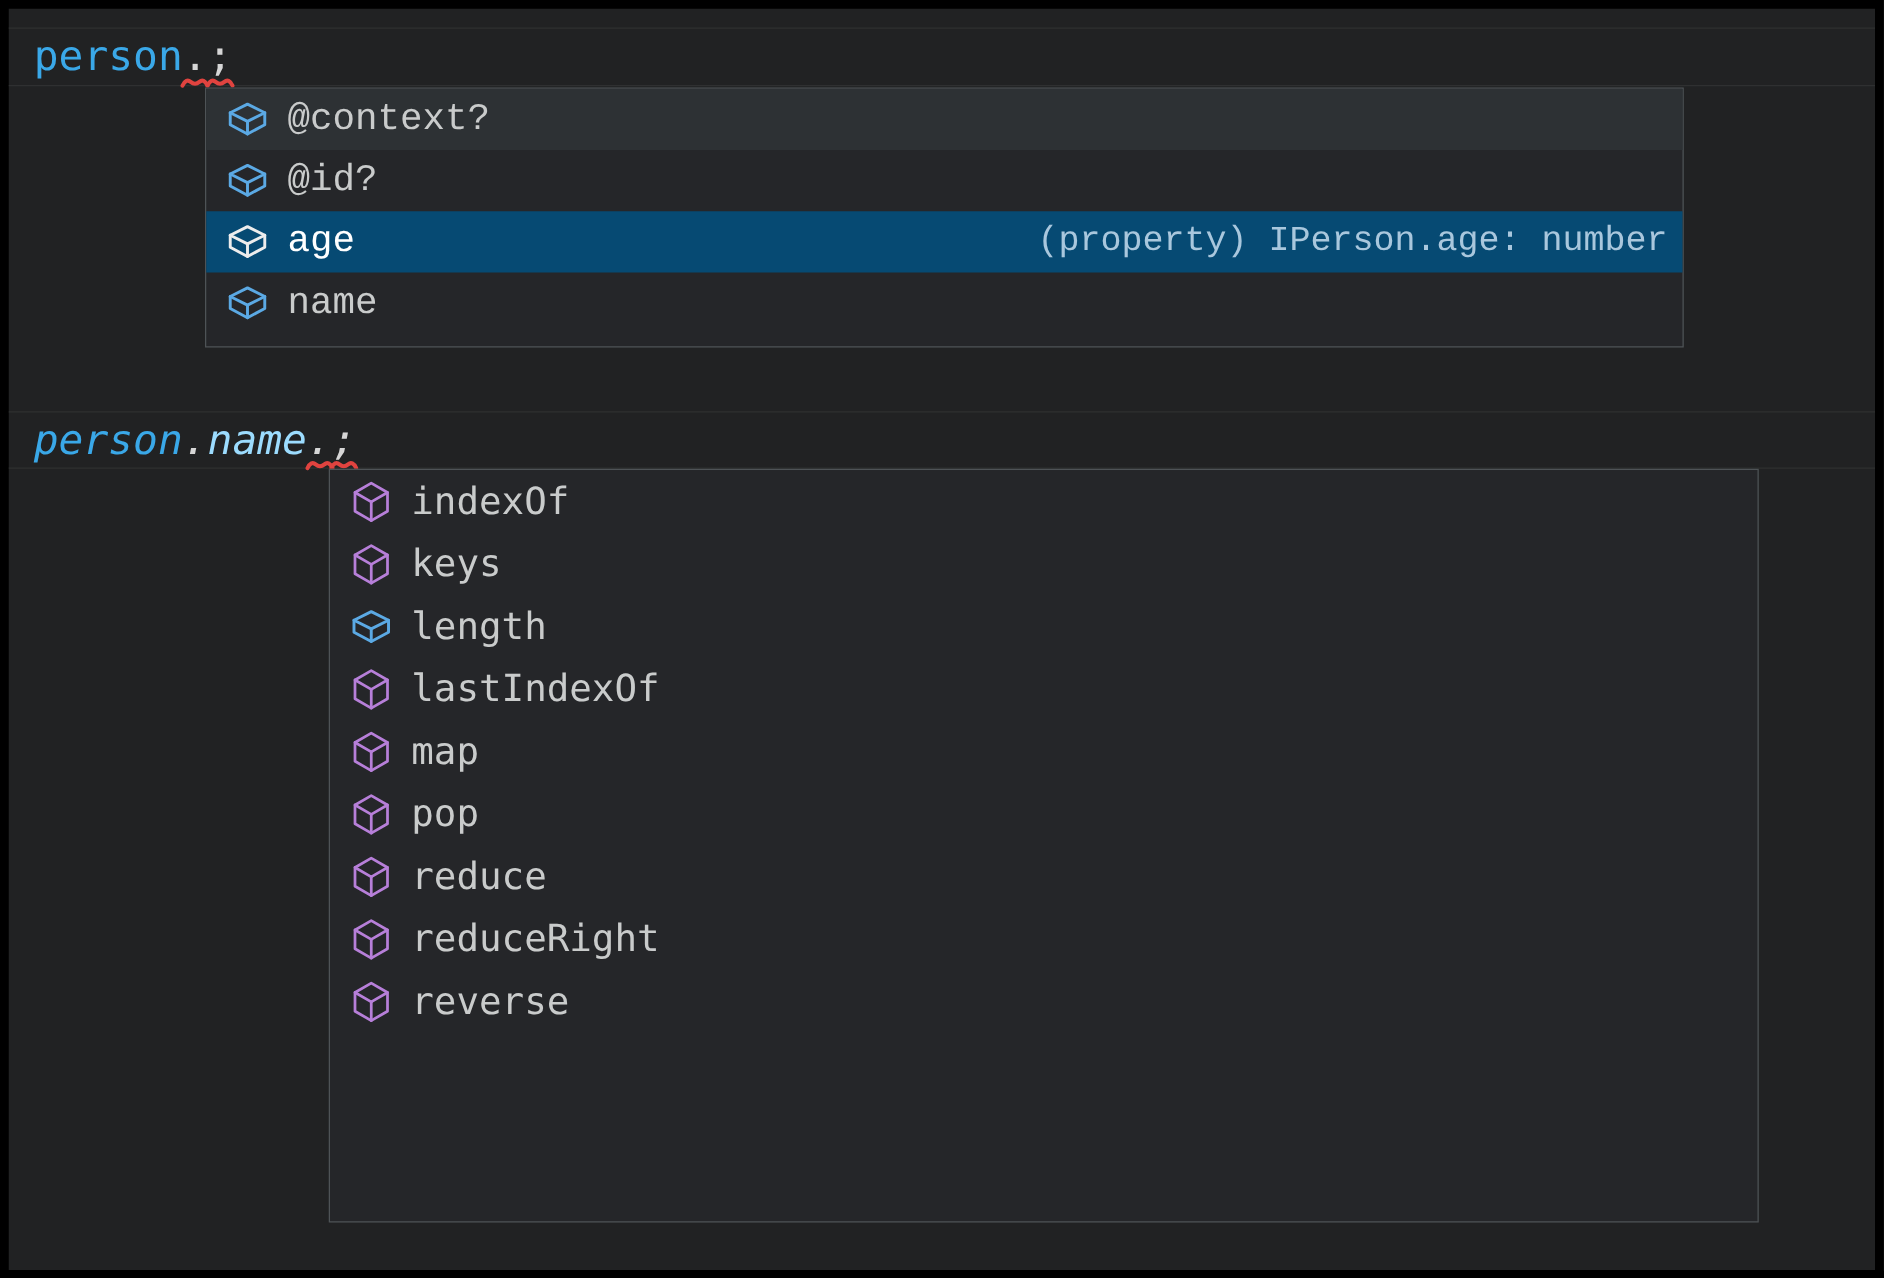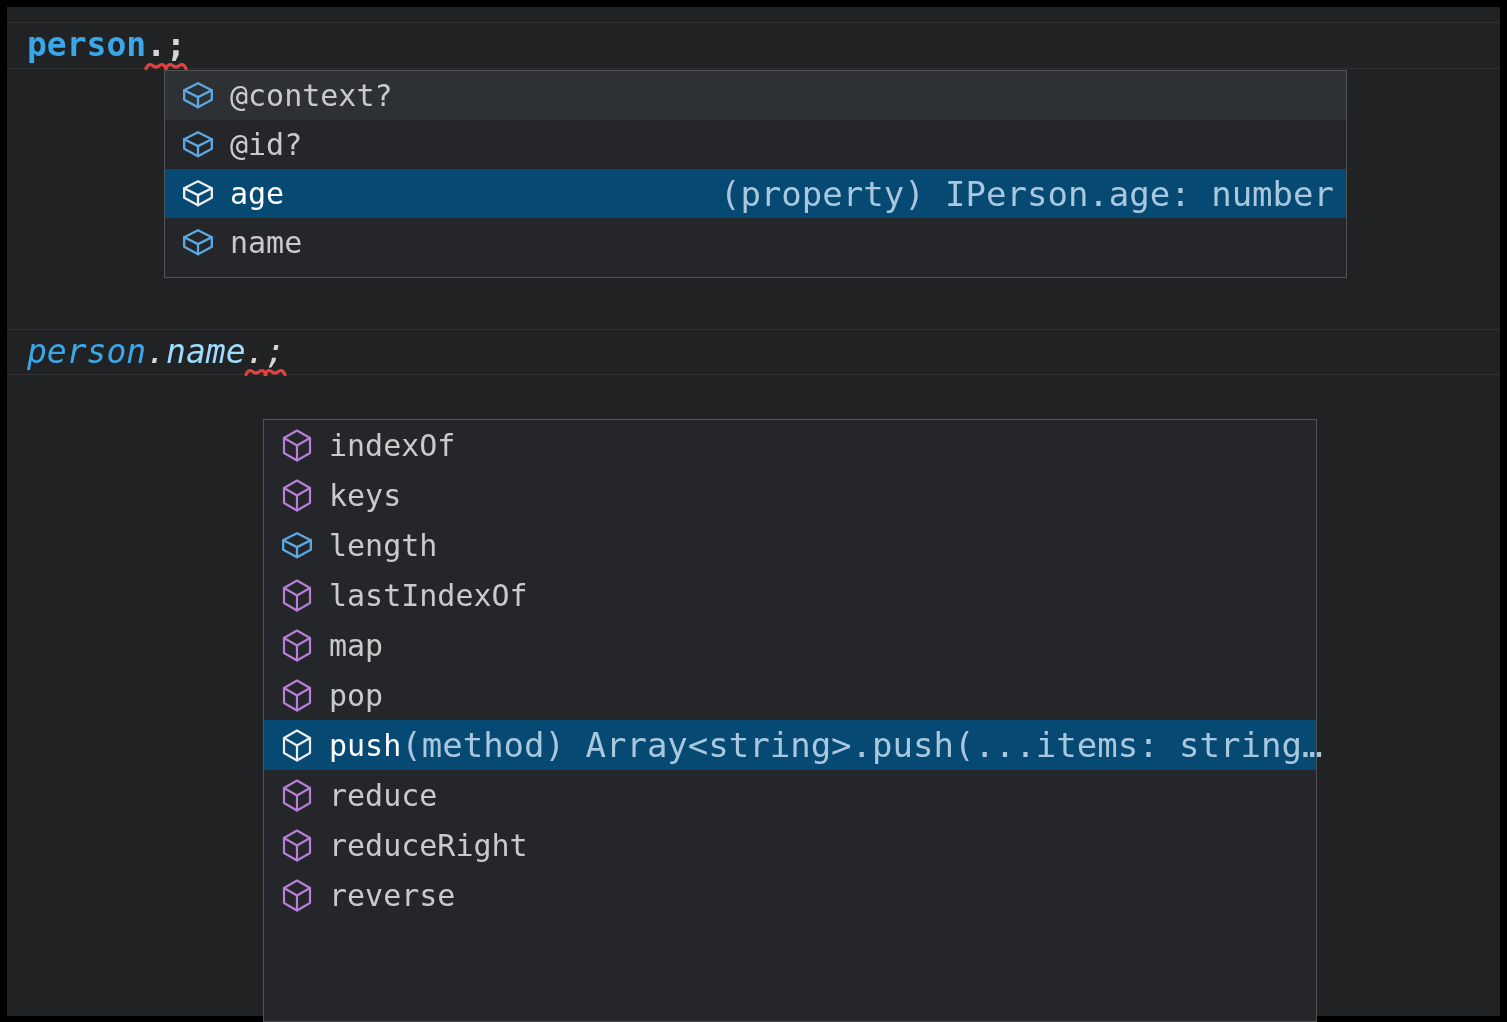--- a/index.html
+++ b/index.html
@@ -13,53 +13,53 @@
     background:var(--editor-bg,#212223);
   }
   
   .code-line{
     position:absolute;left:0;right:0;box-sizing:border-box;
     border-top:1px solid var(--line-border,#2f3031);
     border-bottom:1px solid var(--line-border,#2f3031);
     font-size:33px;line-height:44px;padding-left:20px;
     white-space:pre;
   }
-  .code-line-1{top:15px;height:47px;font-weight:bold;}
+  .code-line-1{top:15px;height:47px;}
   .code-line-2{top:322px;height:46px;font-style:italic;}
   .sq{position:absolute;bottom:-3px;width:26px;height:10px;pointer-events:none;}
   .sq svg{display:block;}
   
   .suggest-widget{
     position:absolute;box-sizing:border-box;
     background:var(--popup-bg,#252629);
     border:1px solid var(--popup-border,#4e5356);
     display:flex;flex-direction:column;
   }
-  .suggest-widget-1{left:157px;top:63px;width:1183px;height:208px;}
-  .suggest-widget-2{left:256px;top:368px;width:1054px;height:603px;margin-top:44px;}
+  .suggest-widget-1{left:157px;top:63px;width:1183px;height:208px;font-family:Liberation Mono, monospace;}
+  .suggest-widget-2{left:256px;top:368px;width:1144px;height:603px;}
   .suggestion-row{
     display:flex;align-items:center;box-sizing:border-box;
     padding-left:14px;padding-right:12px;flex:0 0 auto;
   }
   .suggest-widget-1 .suggestion-row{height:49px;}
   .suggest-widget-2 .suggestion-row{height:50px;}
   .suggestion-row.highlighted{background:var(--hover-bg,#2d3134);}
   .suggestion-row.selected{background:var(--selection-bg,#064a73);}
   .icon{width:38px;height:38px;display:flex;align-items:center;justify-content:center;flex:0 0 auto;margin-right:13px;}
   .icon svg{display:block;}
   .icon svg path{fill:none;stroke:currentColor;stroke-width:2.2;stroke-linejoin:round;stroke-linecap:round;}
   .icon.field{color:var(--icon-field,#5ba9e4);}
   .icon.method{color:var(--icon-method,#b77fd9);}
   .suggestion-row.selected .icon{color:var(--icon-selected,#ededed);}
   .suggestion-label{
     font-size:30px;color:var(--item-text,#c9cbcb);white-space:pre;
   }
   .suggestion-row.selected .suggestion-label{color:var(--selected-text,#ffffff);}
   .suggestion-detail{
-    margin-left:auto;font-size:34px;color:var(--detail-text,#a9c7dd);white-space:pre;
+    margin-left:auto;font-size:28px;color:var(--detail-text,#a9c7dd);white-space:pre;
   }
 </style>
 </head>
 <body>
 
 <div class="editor">
   <div class="code-line code-line-1"><span style="color: rgb(58, 168, 232);">person</span><span style="color: rgb(214, 214, 214);">.</span><span style="color: rgb(214, 214, 214);">;</span><span class="sq" style="left: calc(6ch + 18px);"><svg width="26" height="10" viewBox="0 0 26 10">
           <path d="M2 7.5 Q5 1.5 8.5 4.5 Q12 7.5 15.5 4.5 Q19 1.5 22 7.5" fill="none" stroke="#e0433f" stroke-width="3.2" stroke-linecap="round"></path>
         </svg></span><span class="sq" style="left: calc(7ch + 18px);"><svg width="26" height="10" viewBox="0 0 26 10">
           <path d="M2 7.5 Q5 1.5 8.5 4.5 Q12 7.5 15.5 4.5 Q19 1.5 22 7.5" fill="none" stroke="#e0433f" stroke-width="3.2" stroke-linecap="round"></path>
@@ -171,32 +171,20 @@
         <span class="icon method">
           <svg width="32" height="35" viewBox="0 0 32 34">
             <path d="M16 2 L29 9.5 L29 24.5 L16 32 L3 24.5 L3 9.5 Z"></path>
             <path d="M16 17 L3 9.5"></path>
             <path d="M16 17 L29 9.5"></path>
             <path d="M16 17 L16 32"></path>
           </svg>
         </span>
         <span class="suggestion-label">pop</span>
       </div>
-      <div class="suggestion-row selected">
-        <span class="icon method">
-          <svg width="32" height="35" viewBox="0 0 32 34">
-            <path d="M16 2 L29 9.5 L29 24.5 L16 32 L3 24.5 L3 9.5 Z"></path>
-            <path d="M16 17 L3 9.5"></path>
-            <path d="M16 17 L29 9.5"></path>
-            <path d="M16 17 L16 32"></path>
-          </svg>
-        </span>
-        <span class="suggestion-label">push</span>
-        <span class="suggestion-detail">(method) Array&lt;string&gt;.push(...items: string…</span>
-      </div>
       <div class="suggestion-row">
         <span class="icon method">
           <svg width="32" height="35" viewBox="0 0 32 34">
             <path d="M16 2 L29 9.5 L29 24.5 L16 32 L3 24.5 L3 9.5 Z"></path>
             <path d="M16 17 L3 9.5"></path>
             <path d="M16 17 L29 9.5"></path>
             <path d="M16 17 L16 32"></path>
           </svg>
         </span>
         <span class="suggestion-label">reduce</span>

